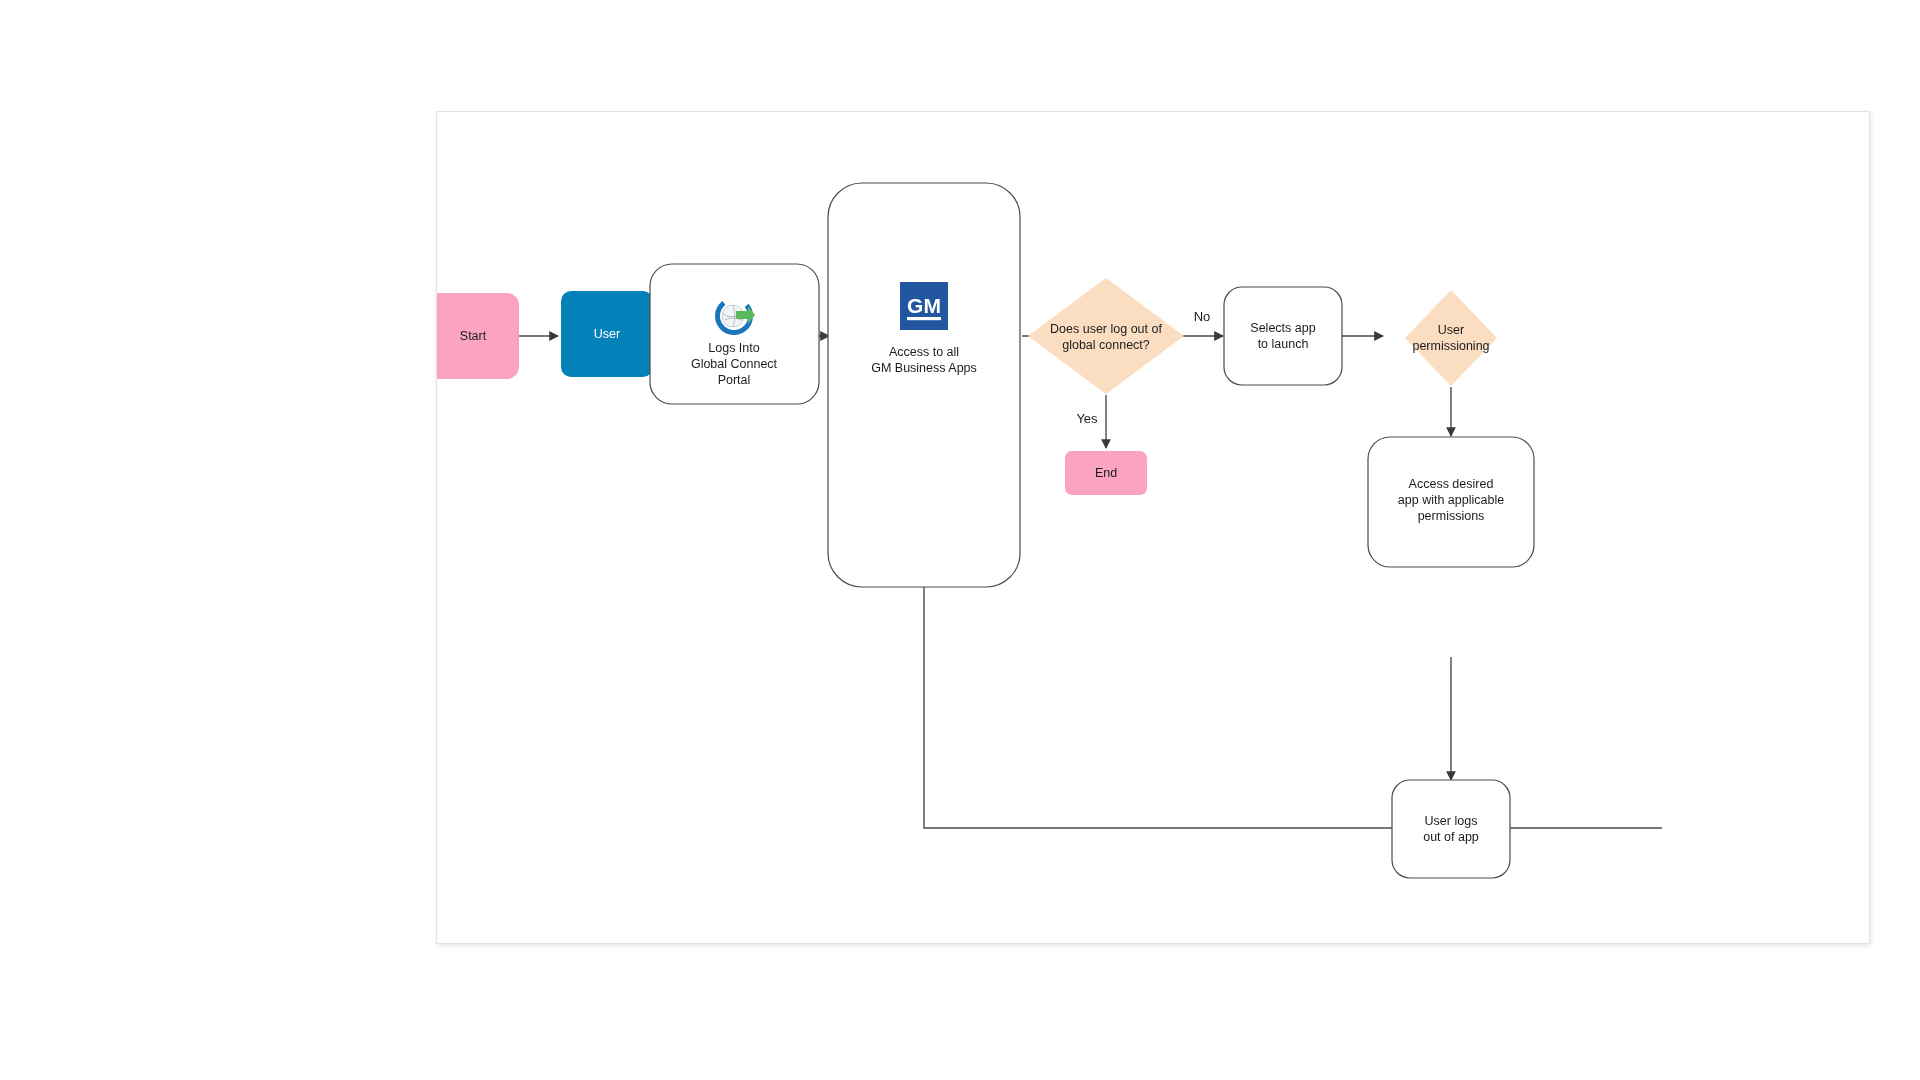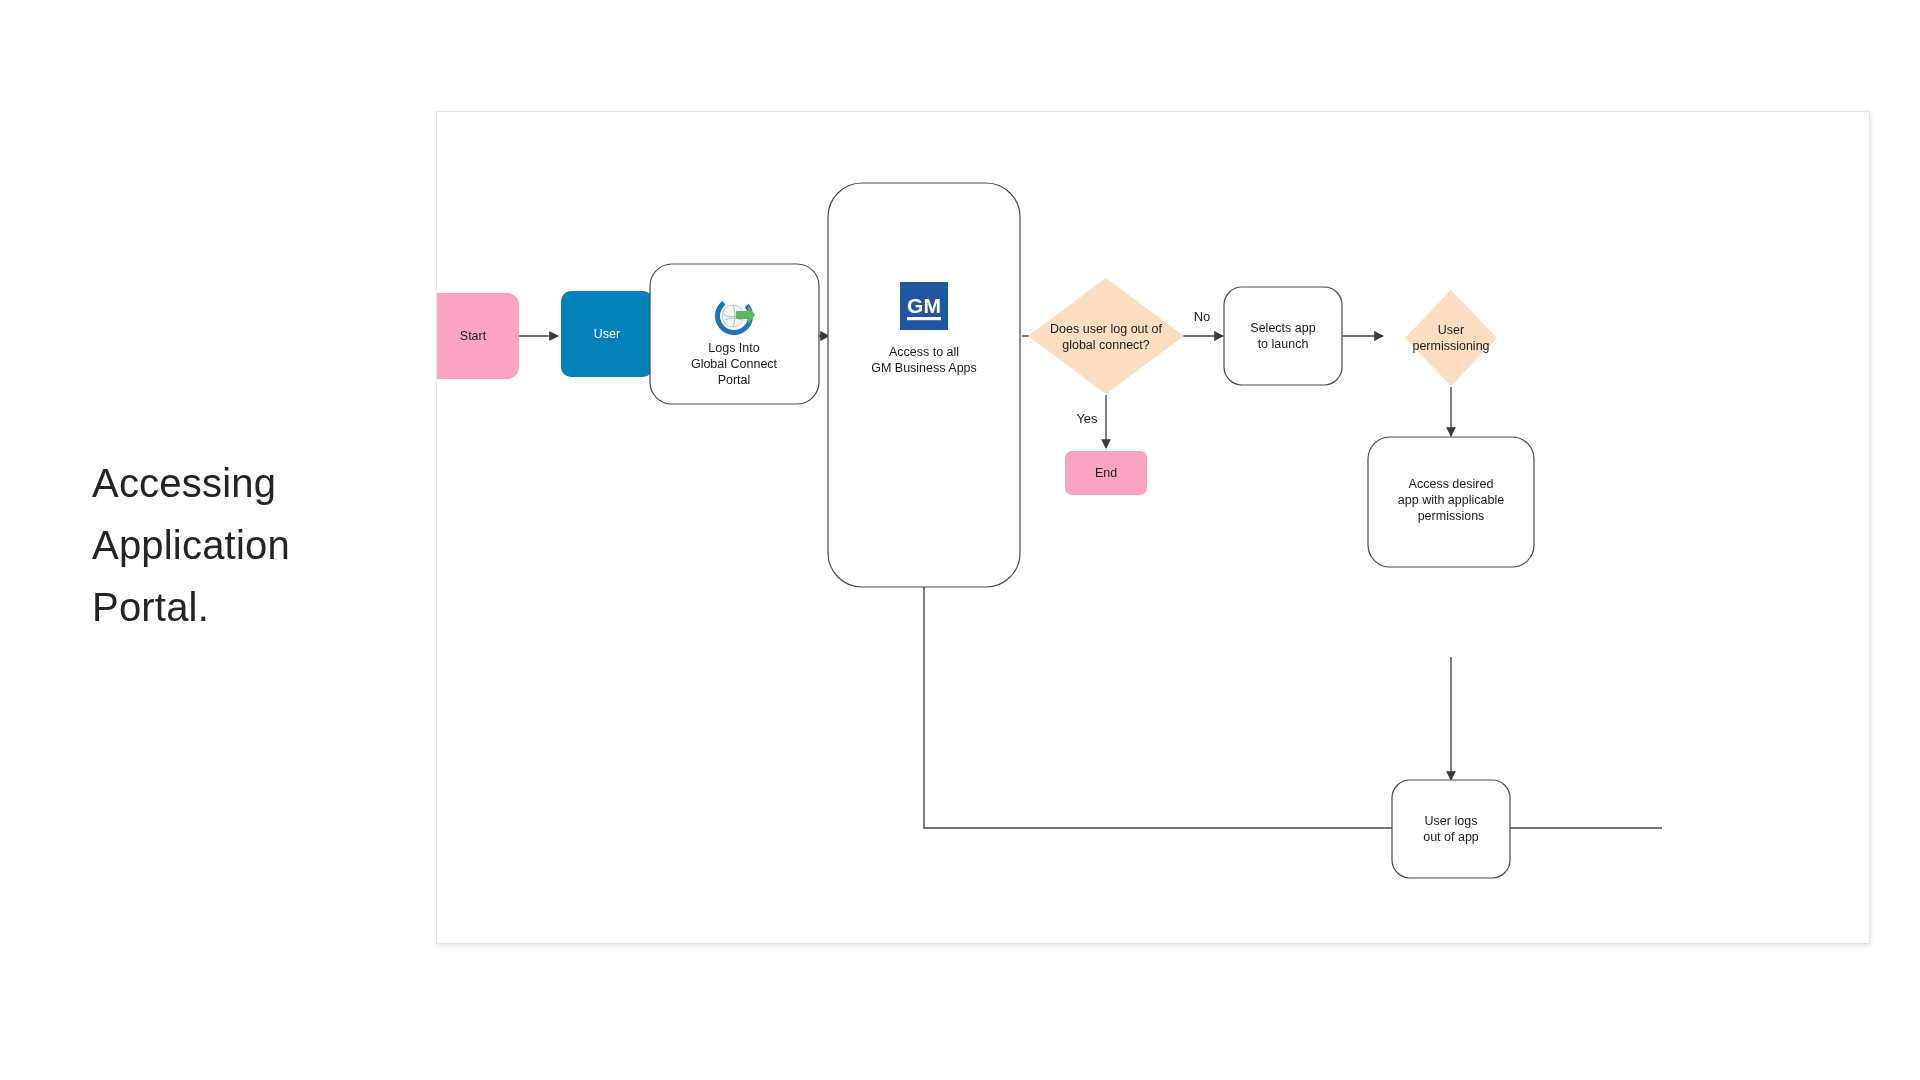--- a/index.html
+++ b/index.html
@@ -85,23 +85,20 @@
     font-size: 21px;
     fill: #ffffff;
     text-anchor: middle;
   }
 </style>
 </head>
 <body>
 
 <div id="stage">
 
-  <div id="page-title">Accessing
-Application
-Portal.</div>
 
   <div id="frame">
 
     <svg id="flow" viewBox="0 0 1434 833">
 
       <defs>
         <marker id="arrow" viewBox="0 0 10 10" refX="9" refY="5" markerWidth="7" markerHeight="7" orient="auto-start-reverse">
           <path d="M 0 0 L 10 5 L 0 10 z" fill="#3a3a3a"></path>
         </marker>
       </defs>

